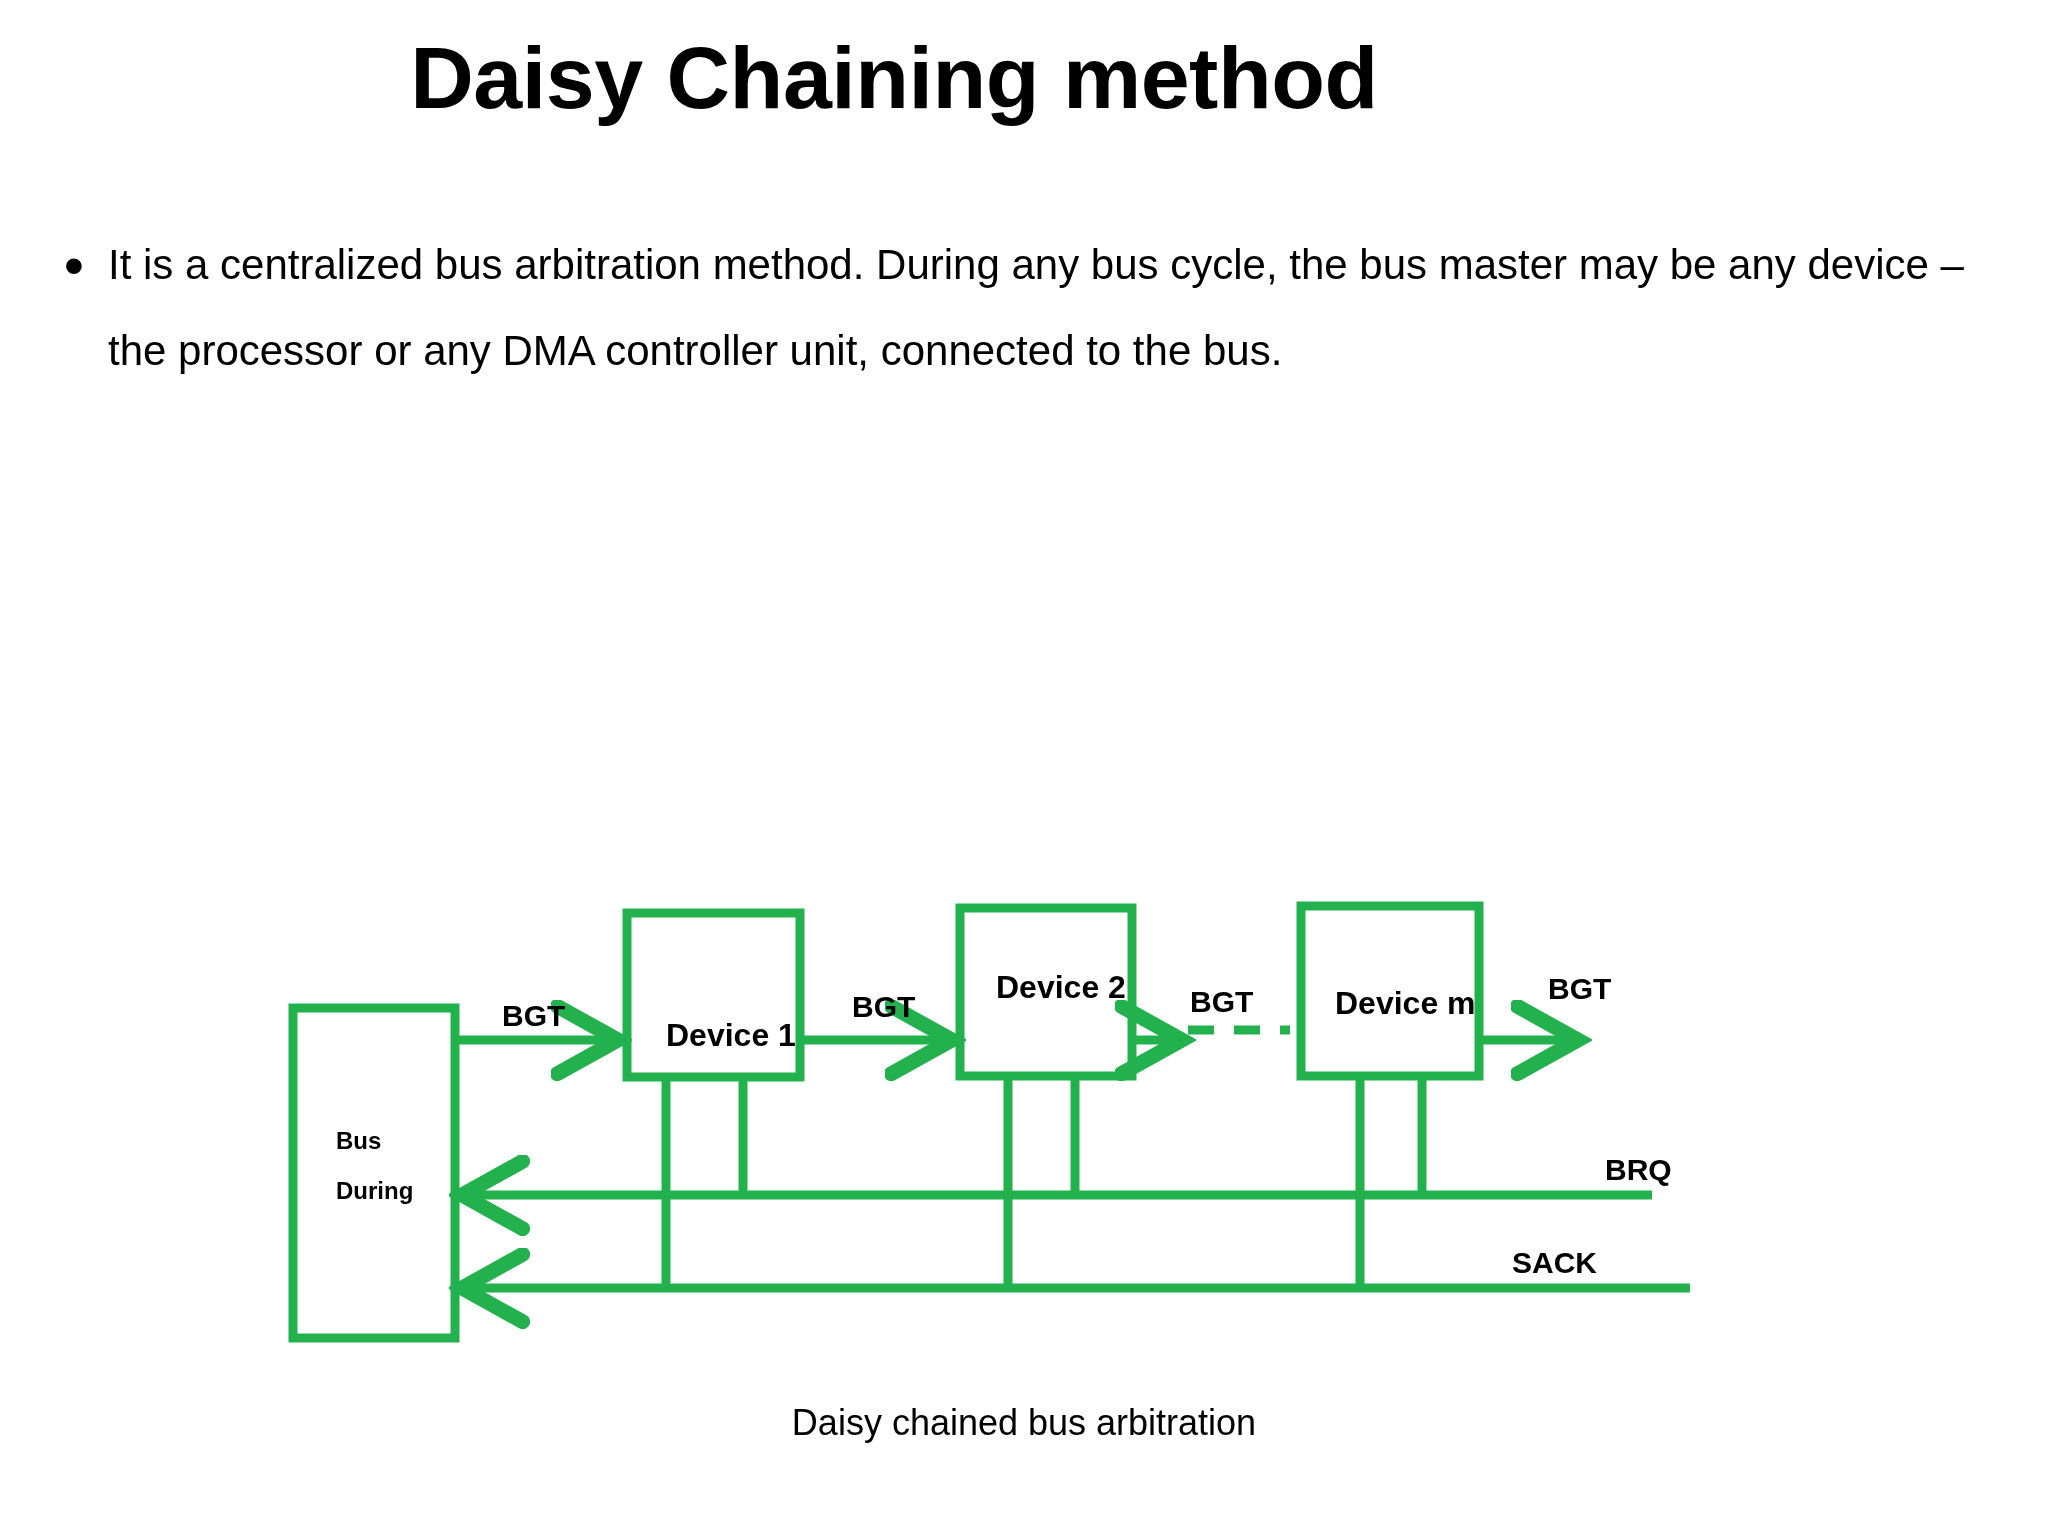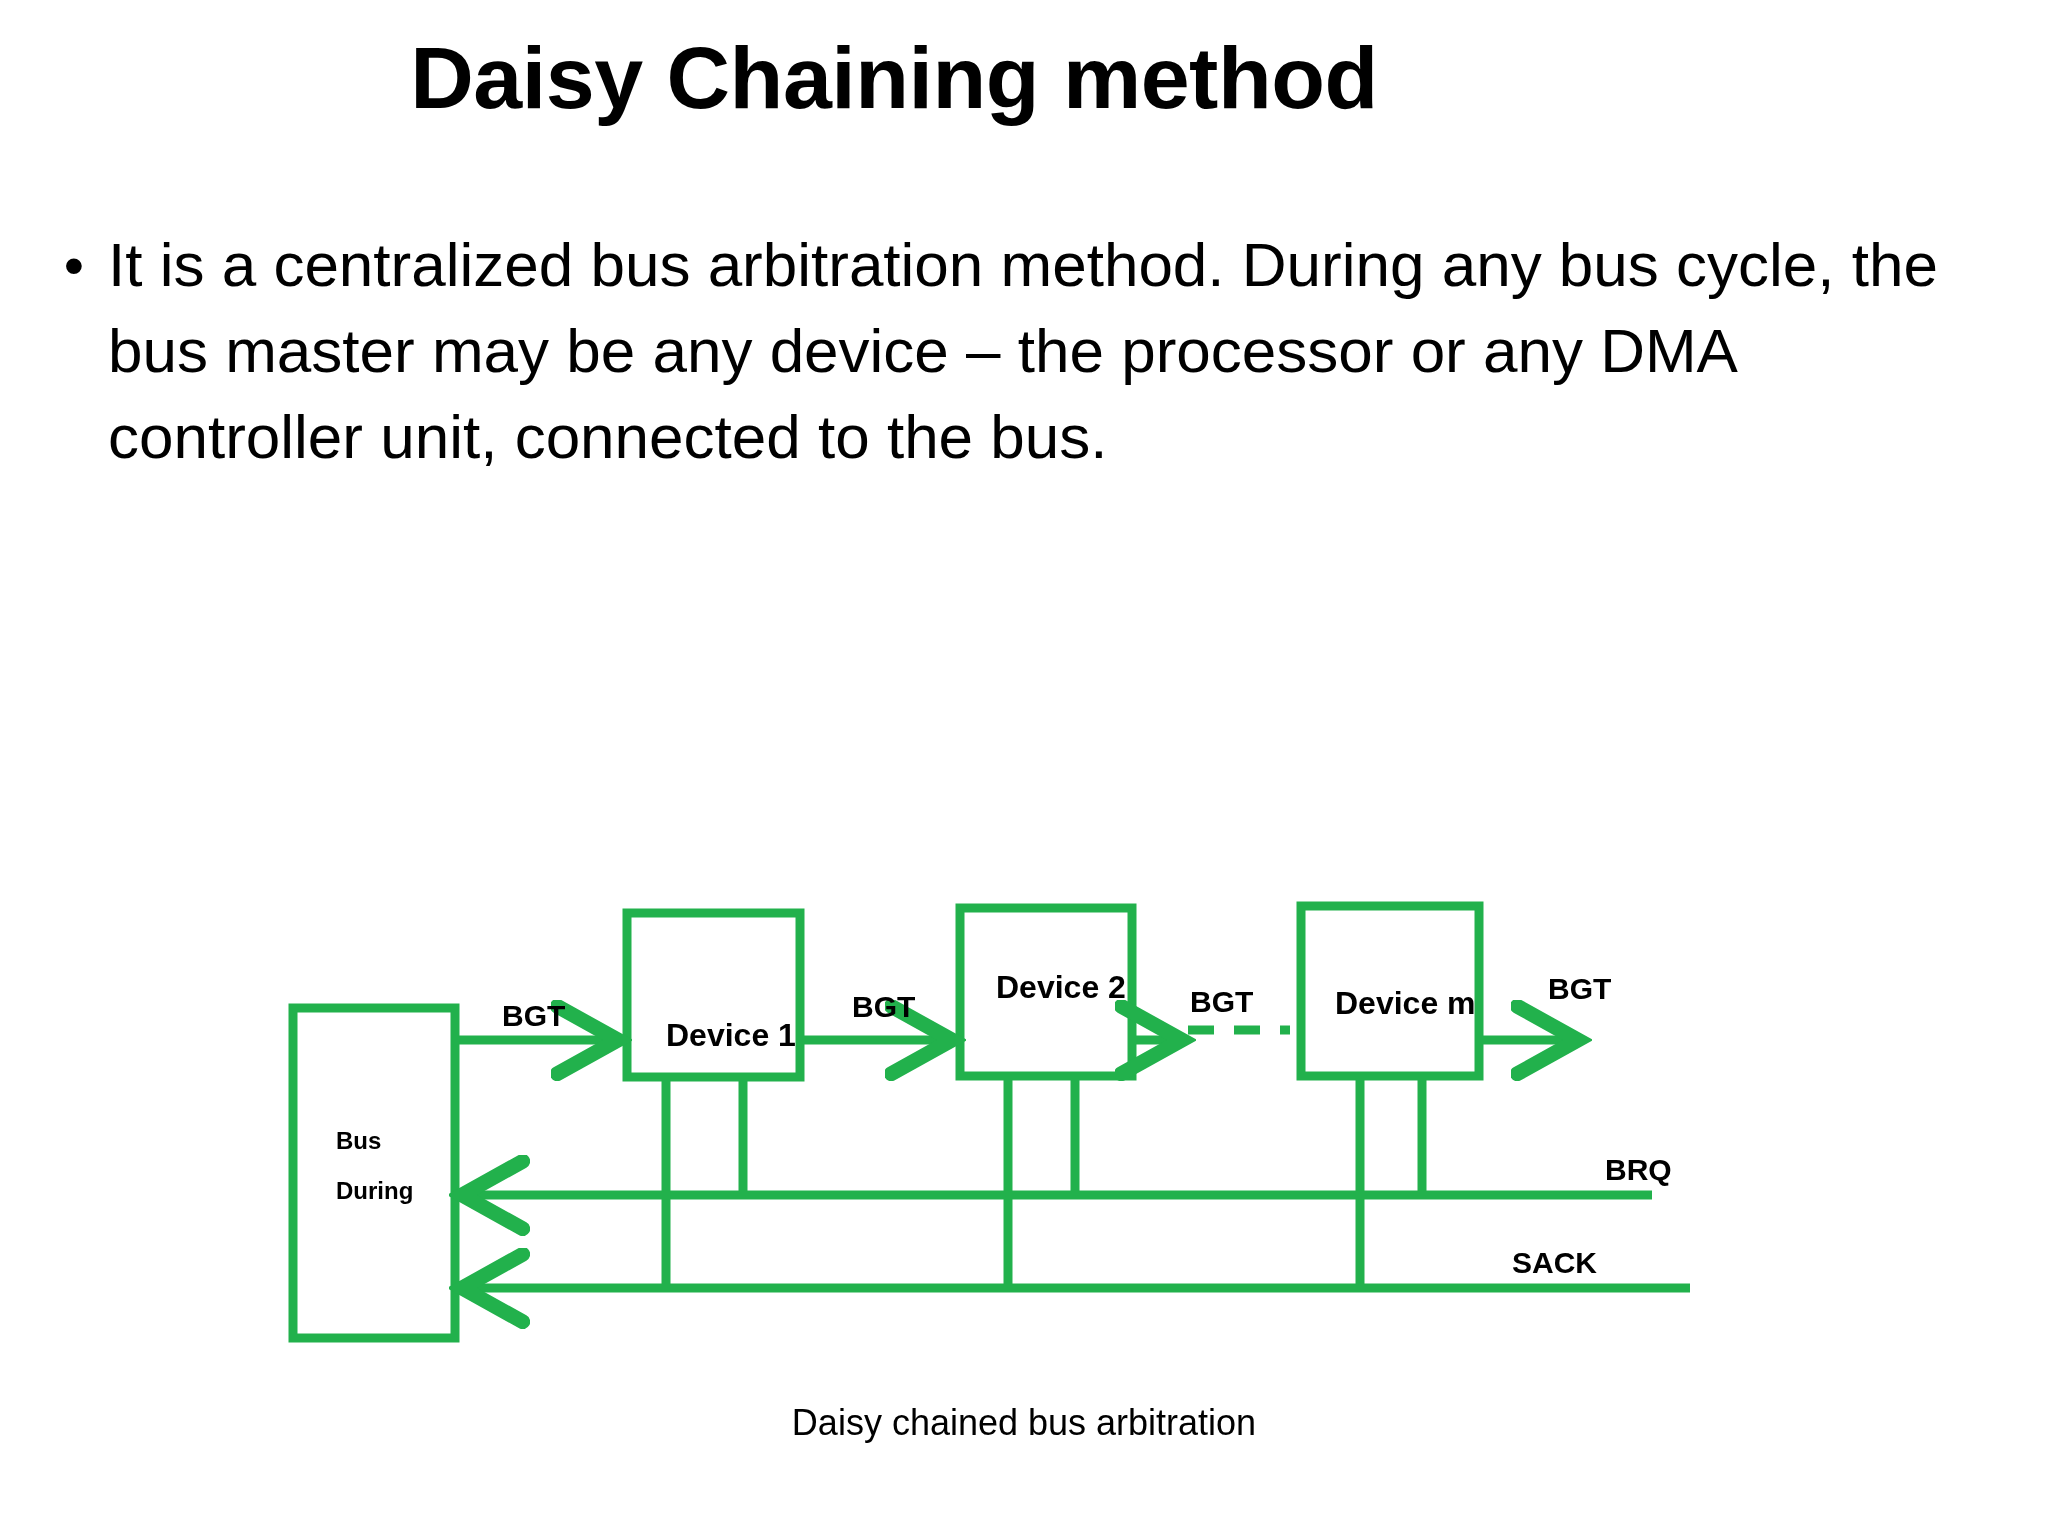--- a/index.html
+++ b/index.html
@@ -46,21 +46,21 @@
   .bullet-dot {
     width: 68px;
     flex: 0 0 68px;
     font-size: 58px;
     line-height: 86px;
     text-align: center;
     color: #000000;
   }
   .bullet-text {
     flex: 1 1 auto;
-    font-size: 62px;
+    font-size: 42px;
     line-height: 86px;
     color: #000000;
     max-width: 1880px;
   }
 
   
   #diagram {
     position: absolute;
     left: 0;
     top: 0;

